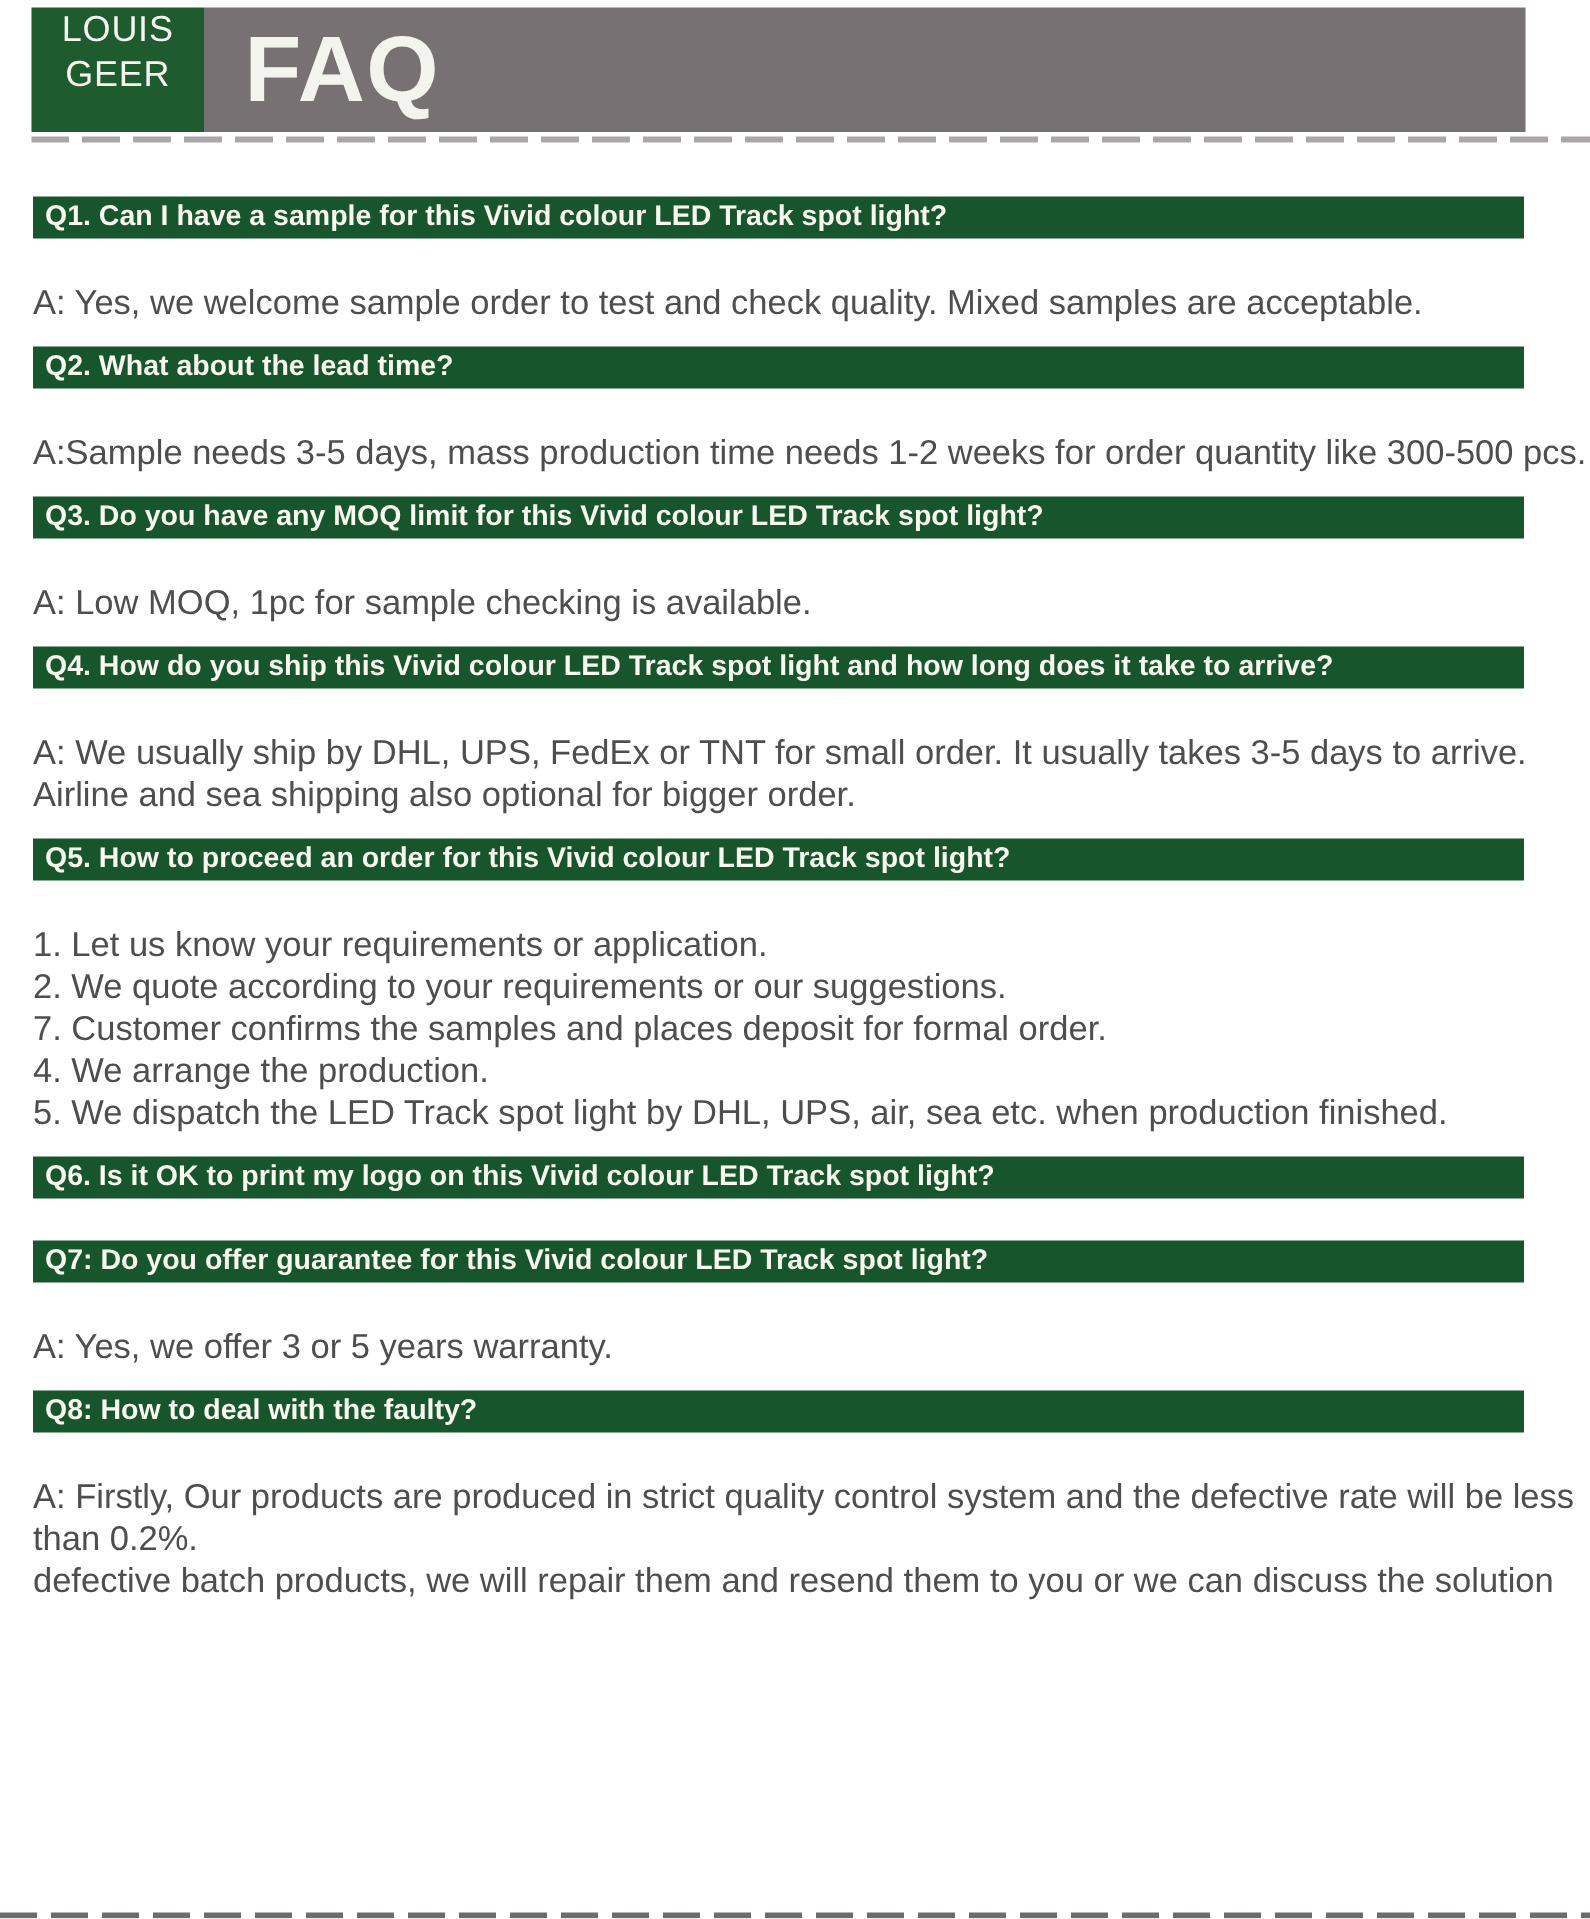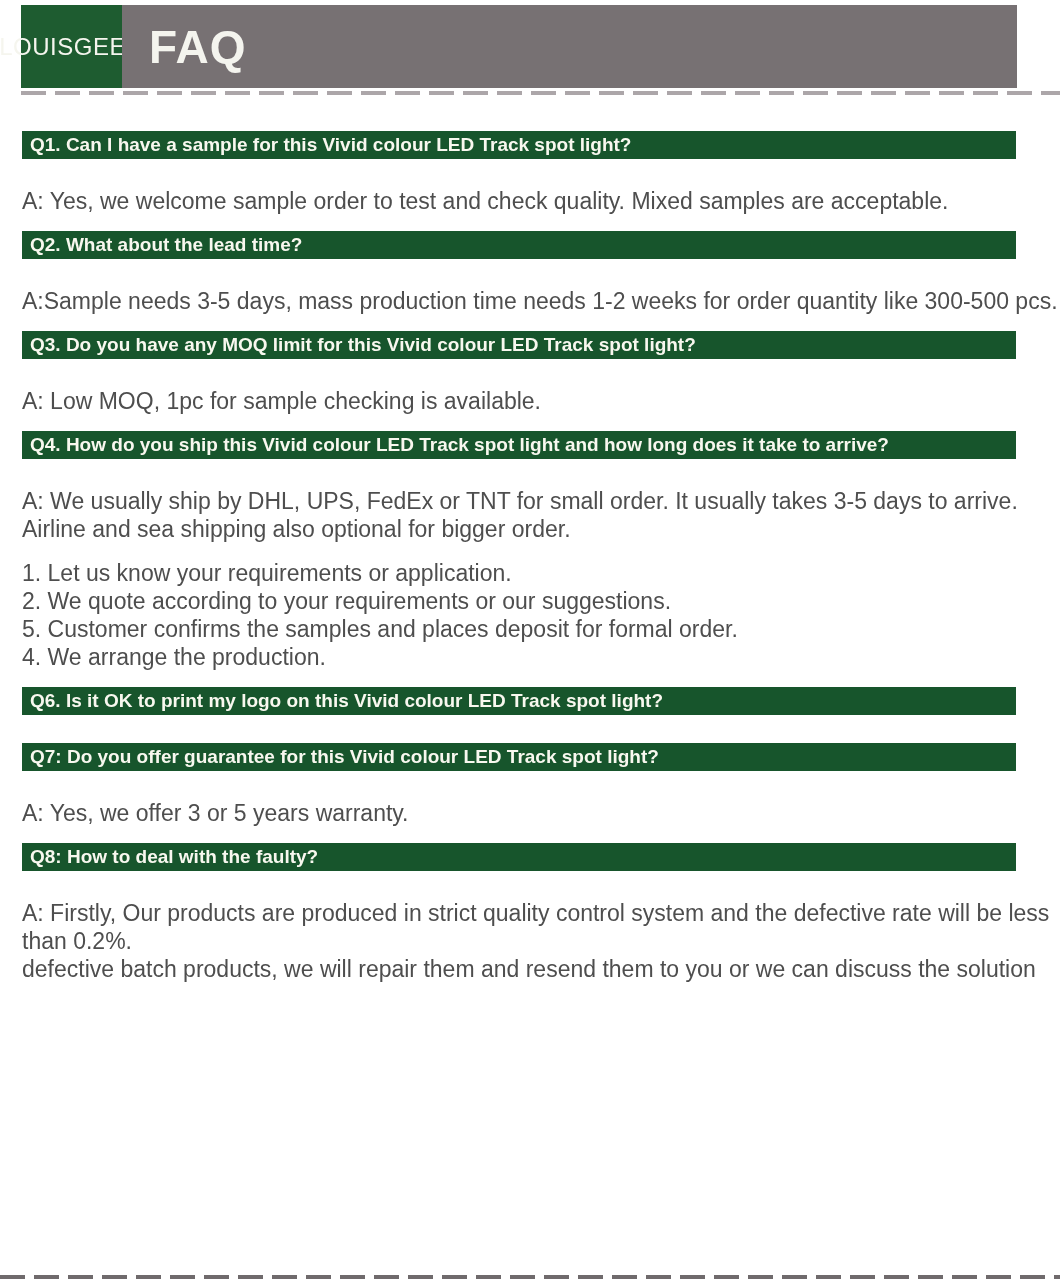--- a/index.html
+++ b/index.html
@@ -12,39 +12,39 @@
     font-family: "Liberation Sans", sans-serif;
   }
   
   .header {
     display: flex;
     margin: 5px 0 0 21px;
     width: 996px;
     height: 83px;
   }
   .logo-box {
-    width: 101px;
+    width: 115px;
     background: #1e5c30;
     color: #f5f5ee;
     display: flex;
+    flex-direction: column;
     align-items: center;
-    justify-content: center;
     font-size: 24px;
     line-height: 30px;
     letter-spacing: 0.5px;
   }
   .header-bar {
     flex: 1;
     background: #777173;
     display: flex;
     align-items: center;
   }
   .header-title {
     color: #f4f4ee;
-    font-size: 46px;
+    font-size: 62px;
     font-weight: bold;
     padding-left: 27px;
     letter-spacing: 1px;
   }
   .top-dashes {
     margin-left: 21px;
     margin-top: 3px;
     width: 1039px;
     height: 4px;
     background: repeating-linear-gradient(90deg, #aca6a9 0 25px, transparent 25px 34px);
@@ -126,25 +126,27 @@
 
     <div class="section">
       <div class="q-bar">Q4. How do you ship this Vivid colour LED Track spot light and how long does it take to arrive?</div>
       <div class="answer">
         <div class="answer-line">A: We usually ship by DHL, UPS, FedEx or TNT for small order. It usually takes 3-5 days to arrive.</div>
         <div class="answer-line">Airline and sea shipping also optional for bigger order.</div>
       </div>
     </div>
 
     <div class="section">
+      <div class="q-bar">Q5. How to proceed an order for this Vivid colour LED Track spot light?</div>
       <div class="answer">
         <div class="answer-line">1. Let us know your requirements or application.</div>
         <div class="answer-line">2. We quote according to your requirements or our suggestions.</div>
-        <div class="answer-line">5. Customer confirms the samples and places deposit for formal order.</div>
+        <div class="answer-line">7. Customer confirms the samples and places deposit for formal order.</div>
         <div class="answer-line">4. We arrange the production.</div>
+        <div class="answer-line">5. We dispatch the LED Track spot light by DHL, UPS, air, sea etc. when production finished.</div>
       </div>
     </div>
 
     <div class="section">
       <div class="q-bar">Q6. Is it OK to print my logo on this Vivid colour LED Track spot light?</div>
     </div>
 
     <div class="section">
       <div class="q-bar">Q7: Do you offer guarantee for this Vivid colour LED Track spot light?</div>
       <div class="answer">

